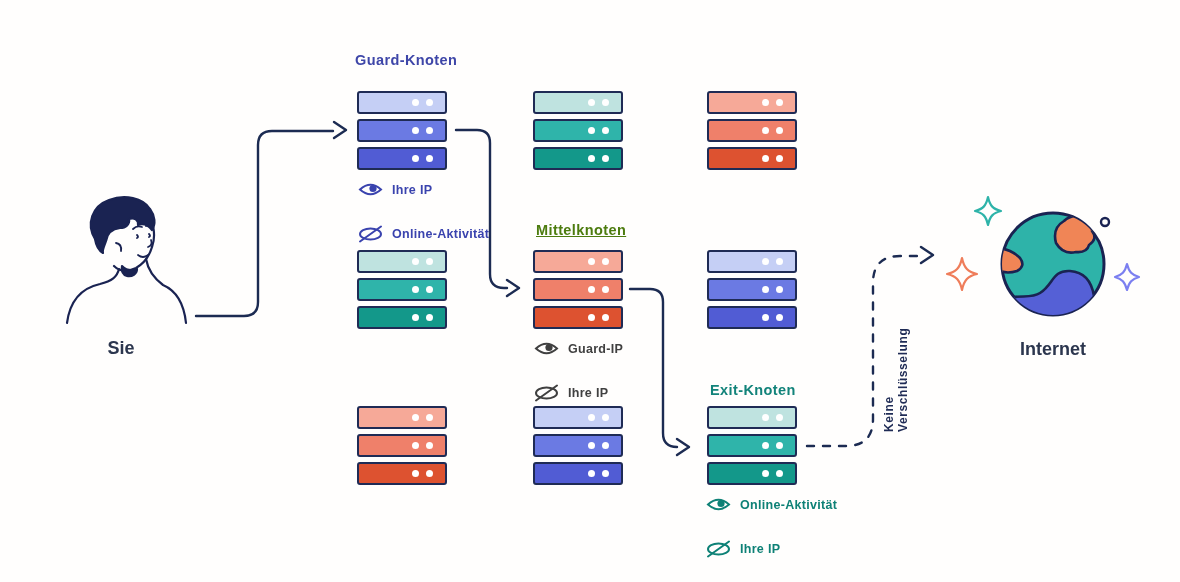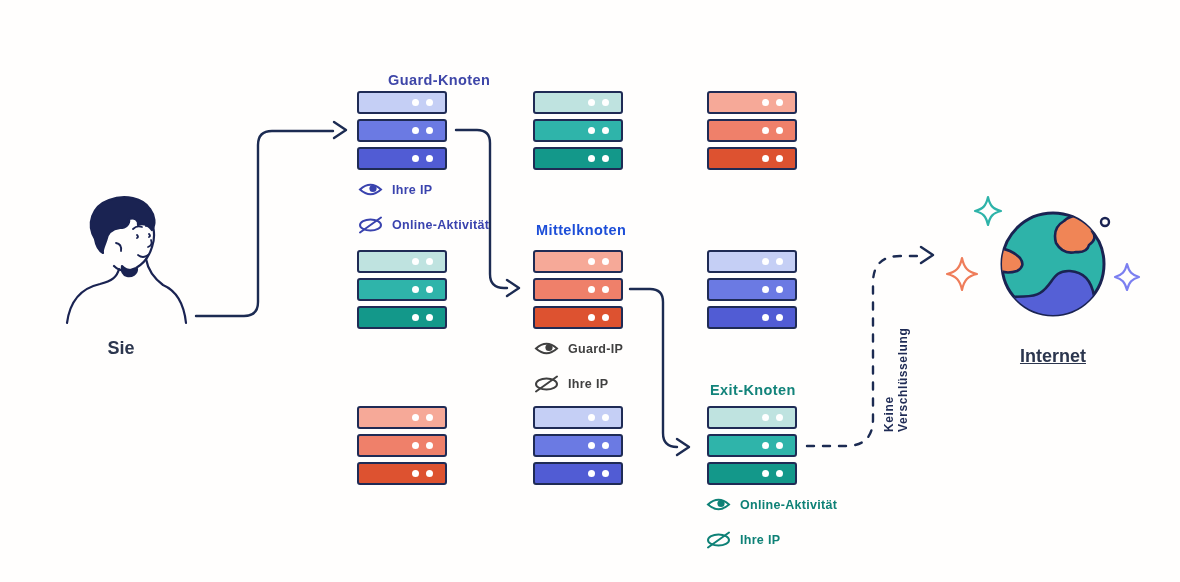--- a/index.html
+++ b/index.html
@@ -10,27 +10,27 @@
   .stack{position:absolute;width:90px;}
   .srow{height:19px;border:2.5px solid #1f2b55;border-radius:3px;margin-bottom:5px;
         display:flex;align-items:center;justify-content:flex-end;gap:7px;padding-right:12px;}
   .dot{width:7px;height:7px;border-radius:50%;background:#ffffff;}
   .blue-0{background:#c5cff5;} .blue-1{background:#6b7ae3;} .blue-2{background:#515cd4;}
   .teal-0{background:#bfe3e0;} .teal-1{background:#2fb4aa;} .teal-2{background:#13988a;}
   .sal-0{background:#f6a998;}  .sal-1{background:#ef806a;}  .sal-2{background:#dd5230;}
 
   
   .node-title{position:absolute;font-size:14.5px;letter-spacing:.4px;font-weight:bold;}
-  .t-guard{color:#3e46a8;} .t-mid{color:#1d4ed8;} .t-exit{color:#12837a;text-align:center;}
+  .t-guard{color:#3e46a8;} .t-mid{color:#4d7c0f;text-decoration:underline;} .t-exit{color:#12837a;text-align:center;}
   .caption{position:absolute;font-size:18px;font-weight:bold;color:#2c364e;text-align:center;}
   .vlabel{position:absolute;writing-mode:vertical-rl;transform:rotate(180deg);
           font-size:12px;font-weight:bold;color:#1f2b55;letter-spacing:.6px;}
 
   
-  .legend{position:absolute;display:flex;flex-direction:column;gap:14px;}
+  .legend{position:absolute;display:flex;flex-direction:column;gap:23px;}
   .legend-item{display:flex;align-items:center;gap:9px;height:21px;}
   .legend-item svg{flex:0 0 auto;}
   .legend-label{font-size:12.5px;letter-spacing:.3px;font-weight:bold;}
   .c-guard{color:#3a43ae;} .c-mid{color:#404040;} .c-exit{color:#0e8176;}
 
   .artwork{position:absolute;left:0;top:0;}
 </style>
 </head>
 <body>
 
@@ -90,21 +90,21 @@
     </g>
 
     <g fill="none" stroke-width="2.2" stroke-linecap="round" stroke-linejoin="round">
       <path stroke="#2eb3a9" d="M 988 197 C 990 206 993 209 1001 211 C 993 213 990 216 988 225 C 986 216 983 213 975 211 C 983 209 986 206 988 197 Z"></path>
       <path stroke="#ef7d5a" d="M 962 258 C 964 268 968 272 977 274 C 968 276 964 280 962 290 C 960 280 956 276 947 274 C 956 272 960 268 962 258 Z"></path>
       <path stroke="#7b7ff0" d="M 1127 264 C 1129 272 1132 275 1139 277 C 1132 279 1129 282 1127 290 C 1125 282 1122 279 1115 277 C 1122 275 1125 272 1127 264 Z"></path>
       <circle cx="1105" cy="222" r="4" stroke="#1a2352" stroke-width="2.4"></circle>
     </g>
   </svg>
 
-  <div class="node-title t-guard" style="left:355px;top:72px;margin-left:33px;">Guard-Knoten</div>
+  <div class="node-title t-guard" style="left:355px;top:52px;">Guard-Knoten</div>
   <div class="node-title t-mid" style="left:536px;top:222px;">Mittelknoten</div>
   <div class="node-title t-exit" style="left:710px;top:382px;">Exit-Knoten</div>
 
   <div class="stack" style="left:357px;top:91px;">
     <div class="srow blue-0">
         <span class="dot"></span>
         <span class="dot"></span>
       </div>
     <div class="srow blue-1">
         <span class="dot"></span>
@@ -275,16 +275,16 @@
     <div class="legend-item">
       <svg width="25" height="18" viewBox="0 0 25 18">
         <ellipse cx="12.5" cy="9" rx="10.5" ry="5.6" fill="none" stroke="currentColor" stroke-width="2"></ellipse>
         <line x1="2" y1="16.5" x2="23" y2="1.5" stroke="currentColor" stroke-width="2" stroke-linecap="round"></line>
       </svg>
       <span class="legend-label">Ihre IP</span>
     </div>
   </div>
 
   <div class="caption" style="left:91px;top:338px;width:60px;">Sie</div>
-  <div class="caption" style="left:1013px;top:346px;width:80px;text-decoration:underline;">Internet</div>
+  <div class="caption" style="left:1013px;top:339px;width:80px;">Internet</div>
   <div class="vlabel" style="left:882px;top:292px;height:140px;">Keine Verschlüsselung</div>
 
 </div>
 
 </body></html>

